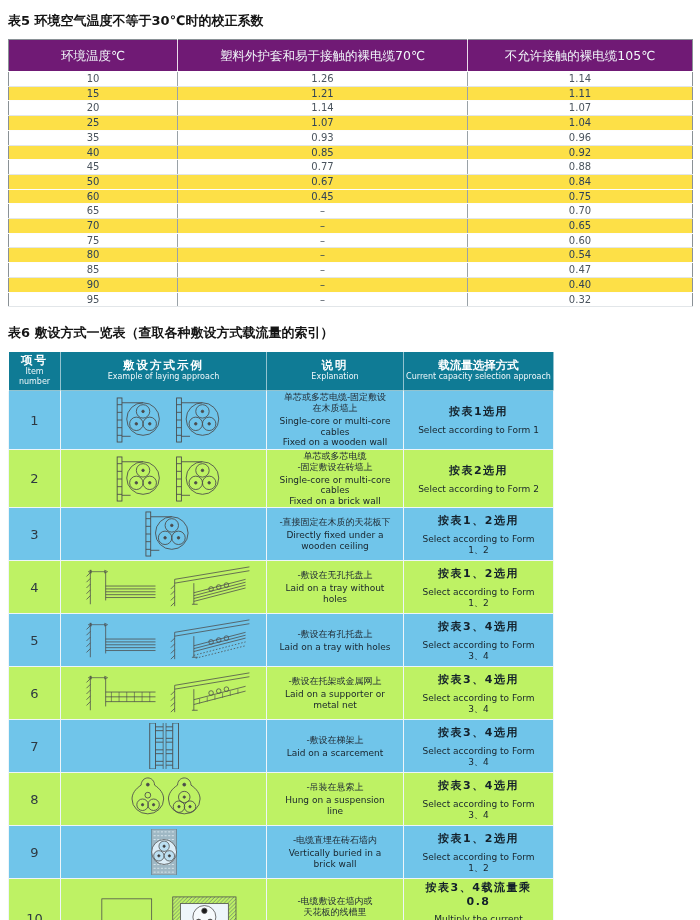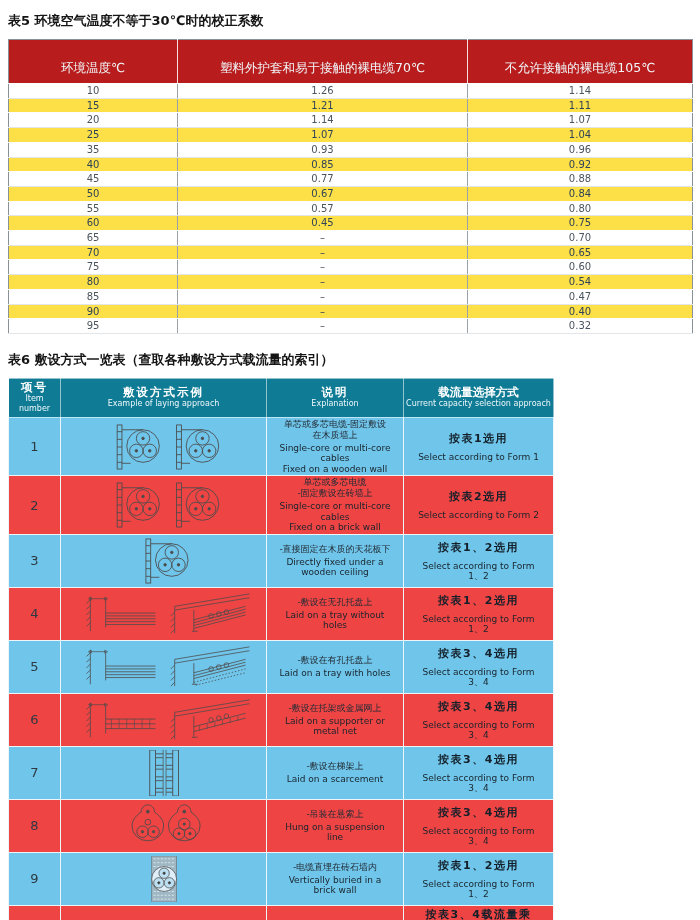--- a/index.html
+++ b/index.html
@@ -4,38 +4,38 @@
 <style>
   html,body{margin:0;padding:0;background:#fff;}
   body{width:700px;height:920px;font-family:"DejaVu Sans","Liberation Sans",sans-serif;-webkit-font-smoothing:antialiased;}
   .page{padding:10px 8px 0 8px;}
 
   .doc-title{font-size:13px;font-weight:bold;color:#151515;margin:2px 0 9px 0;}
   .doc-title.second{margin-top:17px;}
 
   
   table.t5{width:684px;border-collapse:collapse;border:1px solid #8a9196;table-layout:fixed;}
-  .t5 thead th{background:#b91c1c;color:#f1f7fa;font-size:12.5px;font-weight:normal;
-    padding:20px 2px 6px 2px;border-right:1px solid rgba(255,255,255,.85);border-bottom:1px solid #fff;}
+  .t5 thead th{background:#701a75;color:#f1f7fa;font-size:12.5px;font-weight:normal;
+    padding:8px 2px 6px 2px;border-right:1px solid rgba(255,255,255,.85);border-bottom:1px solid #fff;}
   .t5 thead th:last-child{border-right:none;}
   .t5 td{text-align:center;font-size:10px;color:#4a545e;height:13.7px;line-height:13.7px;
     padding:0;border-right:1px solid #9aa2a8;border-bottom:1px solid #e2e6e9;background:#fff;}
   .t5 td:last-child{border-right:none;}
   .t5 tr.alt td{background:#fde047;color:#2f4257;border-bottom-color:#fdfdfd;}
 
   
   table.t6{width:545px;border-collapse:collapse;table-layout:fixed;}
   .t6 thead th{background:#0f7b95;color:#fff;padding:2px 1px 3px 1px;
     border:1px solid rgba(255,255,255,.55);vertical-align:middle;}
   .th-cn{font-size:11.5px;font-weight:bold;letter-spacing:2px;line-height:13px;}
   .th-cn.small{letter-spacing:0;}
   .th-en{font-size:8px;font-weight:normal;line-height:10px;color:#eef7fa;}
   .t6 td{border:1px solid #eef5f9;text-align:center;vertical-align:middle;padding:1px 12px;height:50px;}
   .t6 tr.deep td{background:#70c5ea;}
-  .t6 tr.pale td{background:#ef4444;}
+  .t6 tr.pale td{background:#bef264;}
   .num{font-size:13px;color:#2e3942;}
   .ex-cn{font-size:9px;line-height:11px;color:#222d36;white-space:pre-line;}
   .ex-en{font-size:9px;line-height:10.5px;color:#18242c;white-space:pre-line;margin-top:2px;}
   .sel-cn{font-size:11px;font-weight:bold;letter-spacing:1.5px;color:#13202a;}
   .sel-en{font-size:9px;line-height:10.5px;color:#18242c;margin-top:6px;white-space:pre-line;}
   svg.ill{width:188px;height:46px;display:block;margin:0 auto;}
 </style>
 </head>
 <body>
 
@@ -98,25 +98,20 @@
     <td>0.77</td>
     <td>0.88</td>
   </tr>
 
   <tr class="alt">
     <td>50</td>
     <td>0.67</td>
     <td>0.84</td>
   </tr>
 
-  <tr>
-    <td>55</td>
-    <td>0.57</td>
-    <td>0.80</td>
-  </tr>
 
   <tr class="alt">
     <td>60</td>
     <td>0.45</td>
     <td>0.75</td>
   </tr>
 
   <tr>
     <td>65</td>
     <td>–</td>

